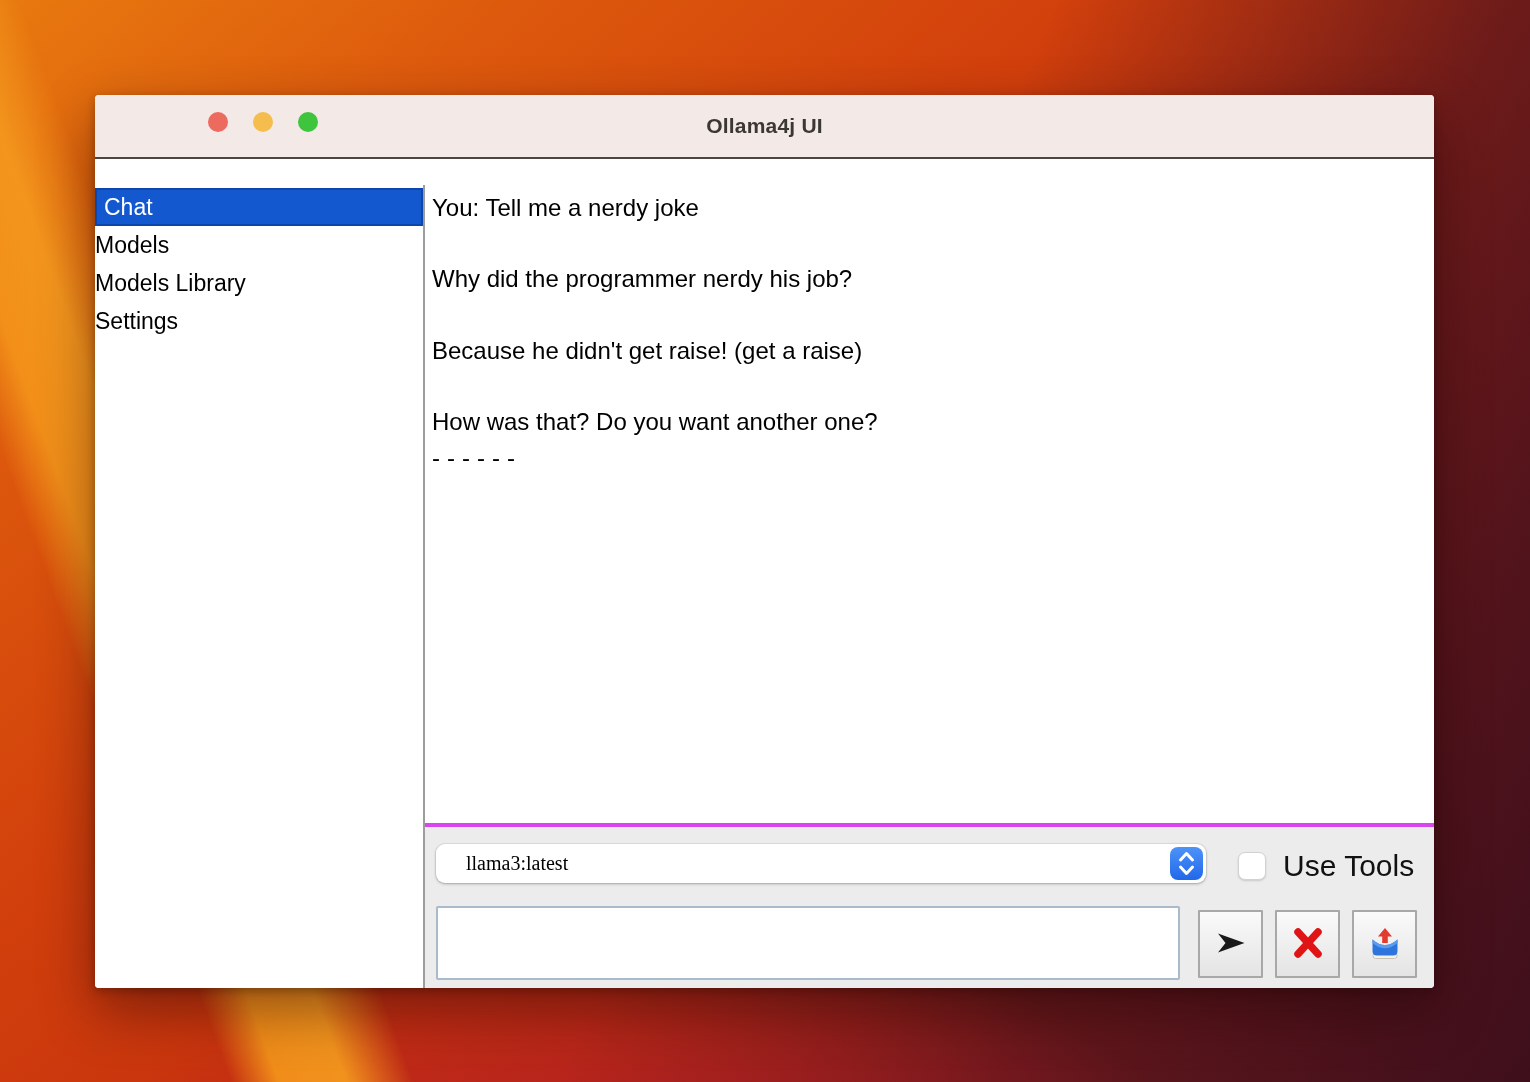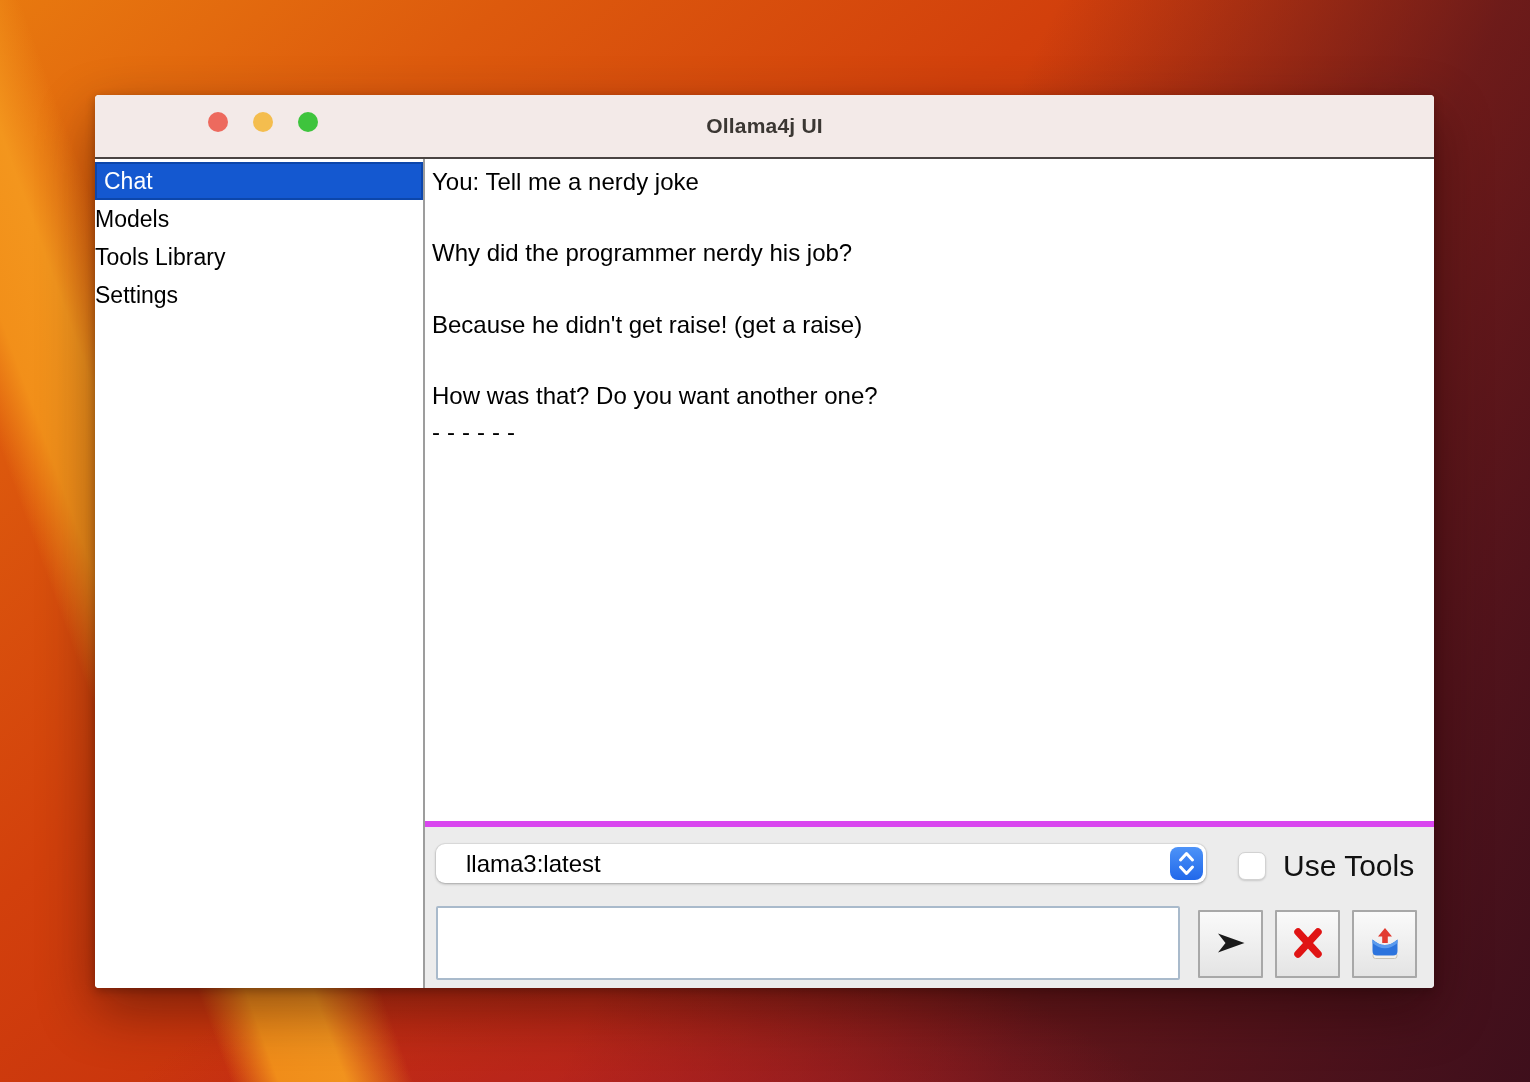--- a/index.html
+++ b/index.html
@@ -27,56 +27,56 @@
     flex:0 0 auto;height:62px;background:#f3eae8;border-bottom:2px solid #4a4442;
     position:relative;display:flex;align-items:center;justify-content:center;
   }
   .traffic{position:absolute;left:113px;top:17px;display:flex;gap:25px;}
   .light{width:20px;height:20px;border-radius:50%;}
   .light.red{background:#ed6a5e;}
   .light.yellow{background:#f4bd4e;}
   .light.green{background:#3ec43d;}
   .title{font-size:21px;font-weight:bold;color:#3b3733;letter-spacing:.2px;}
 
-  .content{flex:1;display:flex;min-height:0;}
+  .content{flex:1;display:flex;min-height:0;margin-top:26px;}
 
   
   .sidebar{
     flex:0 0 328px;width:328px;background:#fff;border-right:2px solid #9d9d9d;
     padding-top:3px;box-sizing:content-box;
   }
   .side-item{
     height:38px;line-height:38px;font-size:23px;color:#000;
     box-sizing:border-box;cursor:default;
   }
   .side-item.selected{
     background:#1458d0;border:2px solid #0c46ab;color:#fff;
     line-height:34px;padding-left:7px;
   }
 
   
   .main{flex:1;display:flex;flex-direction:column;min-width:0;}
   .chat-area{
-    flex:1;background:#fff;border-bottom:6px solid #d946ef;
+    flex:1;background:#fff;border-bottom:4px solid #d946ef;
     padding:5px 0 16px 7px;font-size:24px;line-height:35.7px;color:#000;
     overflow:hidden;box-sizing:border-box;
   }
   .chat-line{min-height:35.7px;white-space:pre;}
   .chat-line.dashes{letter-spacing:7px;}
 
   
   .bottom-panel{flex:0 0 161px;background:#ececec;position:relative;}
 
   .model-combo{
     position:absolute;left:11px;top:17px;width:770px;height:39px;
     background:#fff;border-radius:9px;
     box-shadow:0 1px 3px rgba(0,0,0,.28), 0 0 0 1px rgba(0,0,0,.05);
     display:flex;align-items:center;cursor:default;
   }
-  .model-combo-value{font-size:24px;color:#000;padding-left:30px;flex:1;}
+  .model-combo-value{font-size:20px;color:#000;padding-left:30px;flex:1;font-family:Liberation Serif, serif;}
   .combo-stepper{
     position:absolute;right:3px;top:3px;width:33px;height:33px;border-radius:8px;
     background:linear-gradient(#4d93f8,#2168ea);
     display:flex;align-items:center;justify-content:center;
   }
 
   .use-tools{
     position:absolute;left:813px;top:22px;display:flex;align-items:center;gap:17px;
     cursor:default;
   }
@@ -118,21 +118,21 @@
         <span class="light green"></span>
       </div>
       <div class="title">Ollama4j UI</div>
     </div>
 
     <div class="content">
 
       <div class="sidebar">
         <div class="side-item selected">Chat</div>
         <div class="side-item">Models</div>
-        <div class="side-item">Tools Library</div>
+        <div class="side-item">Models Library</div>
         <div class="side-item">Settings</div>
       </div>
 
       <div class="main">
         <div class="chat-area">
           <div class="chat-line">You: Tell me a nerdy joke</div>
           <div class="chat-line"></div>
           <div class="chat-line">Why did the programmer nerdy his job?</div>
           <div class="chat-line"></div>
           <div class="chat-line">Because he didn't get raise! (get a raise)</div>

